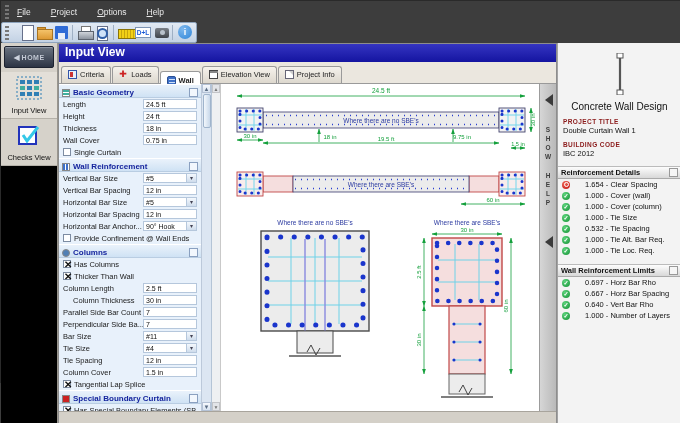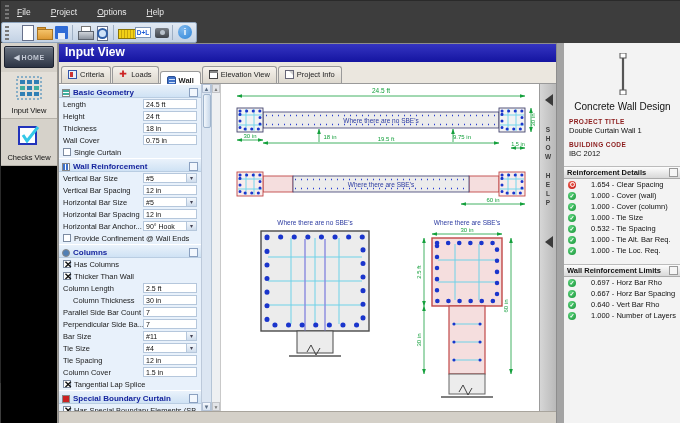--- a/index.html
+++ b/index.html
@@ -143,21 +143,21 @@
   .hs-arrow { width:0; height:0; border:6px solid transparent; border-right:8px solid #3b3b3b;
               margin:10px 0; margin-right:4px; }
   .hs-arrow.bottom { margin-top:28px; }
   .vtext { writing-mode:vertical-rl; text-orientation:upright; font-size:6.5px; font-weight:bold;
            color:#3d3d3d; letter-spacing:2px; margin:10px 0 0; }
 
   .bottom-strip { height:12px; background:#d4d0c8; border-top:1px solid #a8a49c; }
 
   
   .rpanel { position:absolute; left:556px; top:42px; width:124px; height:381px;
-            background:#f3f3f3; border-left:7px solid #a3a3a3; overflow:hidden; }
+            background:#f3f3f3; border-left:1px solid #a3a3a3; overflow:hidden; }
   .rp-icon { display:flex; justify-content:center; padding-top:10px; }
   .rp-title { text-align:center; font-size:10px; color:#111; margin-top:6px; }
   .rp-label { font-size:6.5px; font-weight:bold; color:#8b1a1a; letter-spacing:.4px;
               margin:6px 0 0 5px; }
   .rp-value { font-size:7.5px; color:#111; margin:1px 0 0 5px; }
   .rp-header { margin-top:8px; height:13px; display:flex; align-items:center;
                background:linear-gradient(#fdfdfd,#d8d8d8); border-top:1px solid #bbb;
                border-bottom:1px solid #aaa; padding:0 3px; }
   .rp-header span.t { font-size:7.5px; font-weight:bold; color:#111; }
   .rp-help { margin-left:auto; width:9px; height:9px; background:#f6f6f6; border:1px solid #999;

